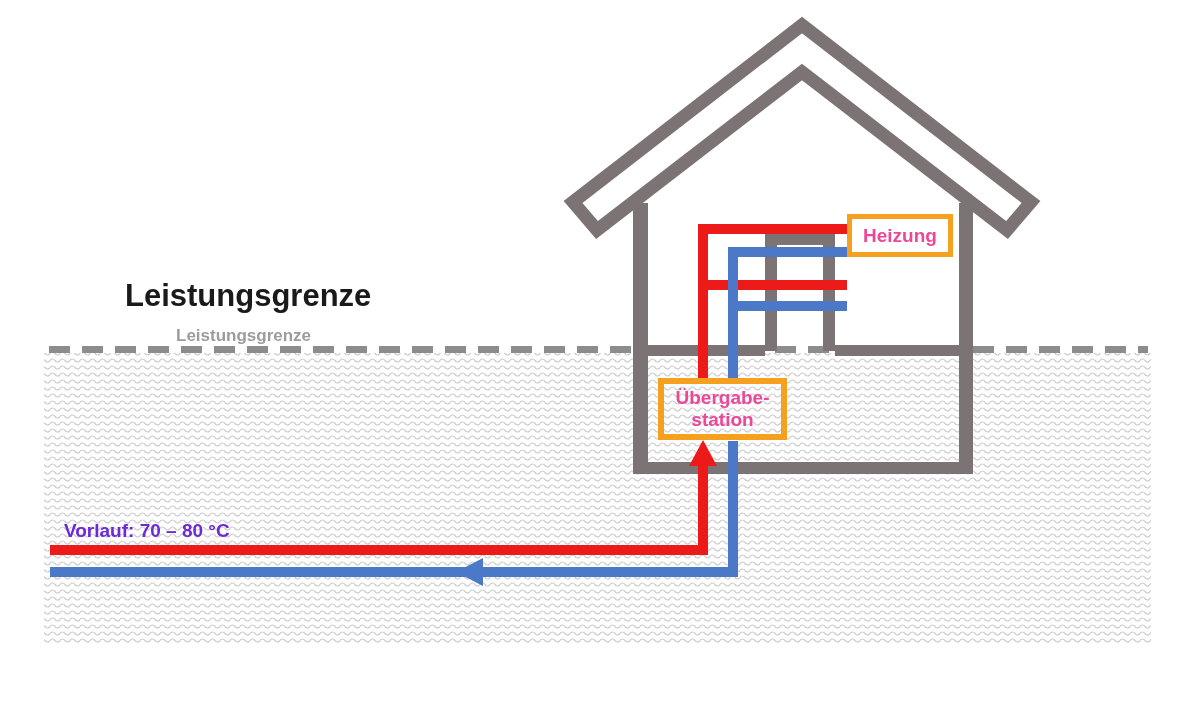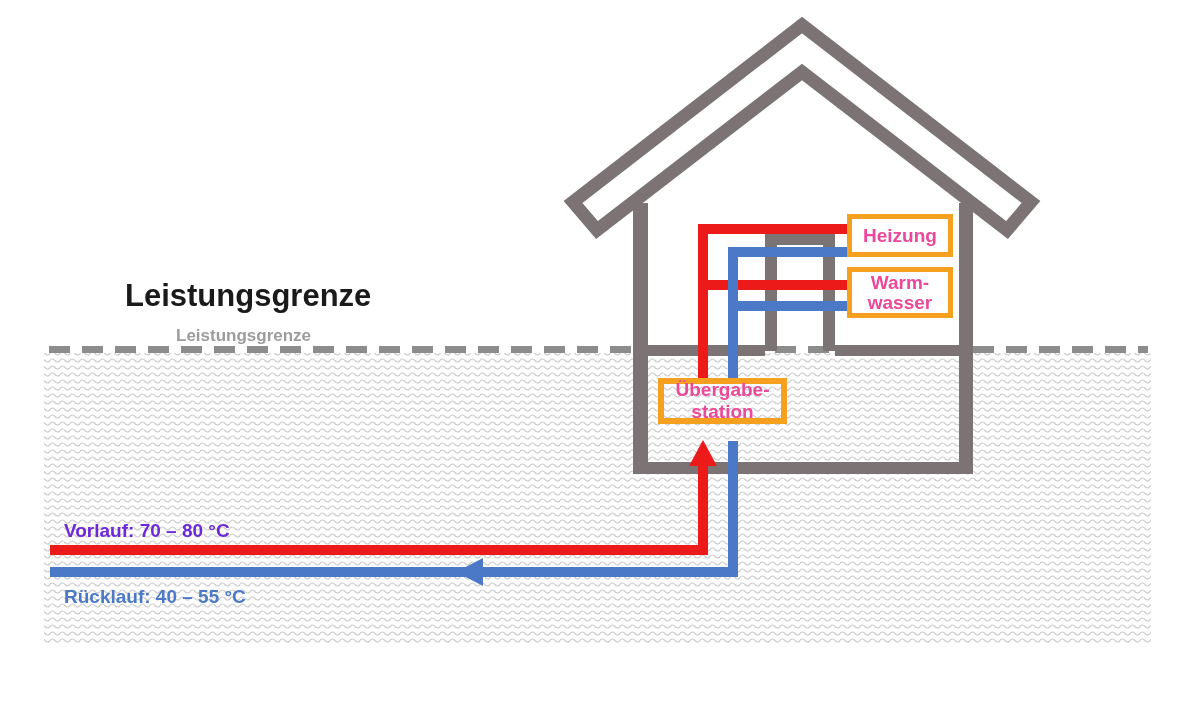--- a/index.html
+++ b/index.html
@@ -11,21 +11,21 @@
   .lbl-grenze{left:176px;top:327px;font-size:17px;color:#9c9c9c;text-align:right;}
   .lbl-versorger{left:172px;top:381px;font-size:30px;color:#1a1a1a;}
   .lbl-vorlauf{left:64px;top:521px;font-size:19px;color:#6d28d9;}
   .lbl-ruecklauf{left:64px;top:587px;font-size:19px;color:#4b79c7;}
   .obox{position:absolute;z-index:2;box-sizing:border-box;border:5px solid #f5a11f;
         display:flex;flex-direction:column;align-items:center;justify-content:center;
         font-weight:bold;color:#ec4899;text-align:center;}
   .obox span{display:block;}
   .box-heizung{left:847px;top:214px;width:106px;height:43px;background:#fff;font-size:19px;}
   .box-warm{left:847px;top:267px;width:106px;height:51px;background:#fff;font-size:19px;line-height:20px;}
-  .box-station{left:658px;top:378px;width:129px;height:46px;background:transparent;border-width:6px;
+  .box-station{left:658px;top:378px;width:129px;height:62px;background:transparent;border-width:6px;
                font-size:19px;line-height:22px;}
 </style>
 </head>
 <body>
 
 <div class="scene">
 
   <svg width="1200" height="711" viewBox="0 0 1200 711">
     <defs>
       <pattern id="groundwave" width="10" height="7" patternUnits="userSpaceOnUse">
@@ -61,25 +61,20 @@
     </g>
     <polygon points="456,572 483,558 483,586" fill="#4b79c7"></polygon>
   </svg>
 
   <div class="lbl lbl-anschluss">Leistungsgrenze</div>
   <div class="lbl lbl-grenze">Leistungsgrenze</div>
 
   <div class="obox box-heizung">
     <span>Heizung</span>
   </div>
-  <div class="obox box-warm">
-    <span>Warm-</span>
-    <span>wasser</span>
-  </div>
   <div class="obox box-station">
     <span>Übergabe-</span>
     <span>station</span>
   </div>
 
   <div class="lbl lbl-vorlauf">Vorlauf: 70 – 80 °C</div>
-  <div class="lbl lbl-ruecklauf">Rücklauf: 40 – 55 °C</div>
 
 </div>
 
 </body></html>

